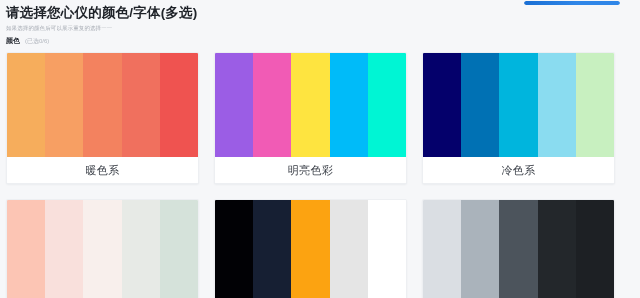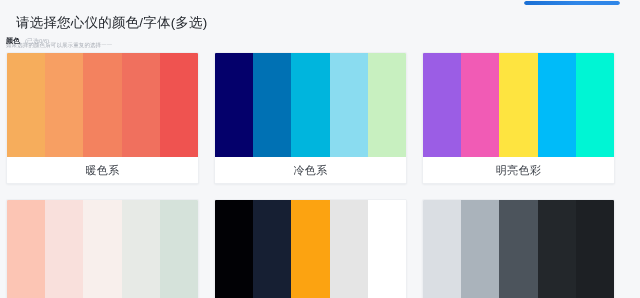--- a/index.html
+++ b/index.html
@@ -43,25 +43,25 @@
   .header {
     position: absolute;
     top: 0;
     left: 0;
     width: 520px;
     padding: 5px 0 0 6px;
     box-sizing: border-box;
   }
   .title {
     font-size: 13.5px;
-    font-weight: normal;
+    font-weight: bold;
     color: #1f2329;
     letter-spacing: 0.2px;
     line-height: 16px;
-    margin: 10px;
+    margin: 0;
     white-space: nowrap;
   }
   .subtitle {
     margin-top: 3px;
     font-size: 5.5px;
     color: #a8adb5;
     line-height: 8px;
     letter-spacing: 0.1px;
     white-space: nowrap;
     transform: scale(1, 1);
@@ -166,38 +166,38 @@
           <div class="swatch" style="background: rgb(246, 173, 92);"></div>
           <div class="swatch" style="background: rgb(247, 159, 99);"></div>
           <div class="swatch" style="background: rgb(243, 130, 95);"></div>
           <div class="swatch" style="background: rgb(240, 112, 94);"></div>
           <div class="swatch" style="background: rgb(239, 83, 80);"></div>
         </div>
         <div class="card-caption">暖色系</div>
       </div>
       <div class="card">
         <div class="swatches">
+          <div class="swatch" style="background: rgb(155, 93, 229);"></div>
+          <div class="swatch" style="background: rgb(241, 91, 181);"></div>
+          <div class="swatch" style="background: rgb(254, 228, 64);"></div>
+          <div class="swatch" style="background: rgb(0, 187, 249);"></div>
+          <div class="swatch" style="background: rgb(0, 245, 212);"></div>
+        </div>
+        <div class="card-caption">明亮色彩</div>
+      </div>
+      <div class="card">
+        <div class="swatches">
           <div class="swatch" style="background: rgb(4, 0, 107);"></div>
           <div class="swatch" style="background: rgb(0, 113, 180);"></div>
           <div class="swatch" style="background: rgb(0, 181, 221);"></div>
           <div class="swatch" style="background: rgb(138, 220, 240);"></div>
           <div class="swatch" style="background: rgb(200, 240, 192);"></div>
         </div>
         <div class="card-caption">冷色系</div>
       </div>
-      <div class="card">
-        <div class="swatches">
-          <div class="swatch" style="background: rgb(155, 93, 229);"></div>
-          <div class="swatch" style="background: rgb(241, 91, 181);"></div>
-          <div class="swatch" style="background: rgb(254, 228, 64);"></div>
-          <div class="swatch" style="background: rgb(0, 187, 249);"></div>
-          <div class="swatch" style="background: rgb(0, 245, 212);"></div>
-        </div>
-        <div class="card-caption">明亮色彩</div>
-      </div>
       <div class="card row-bottom">
         <div class="swatches">
           <div class="swatch" style="background: rgb(252, 197, 180);"></div>
           <div class="swatch" style="background: rgb(249, 224, 220);"></div>
           <div class="swatch" style="background: rgb(248, 239, 236);"></div>
           <div class="swatch" style="background: rgb(231, 234, 230);"></div>
           <div class="swatch" style="background: rgb(213, 226, 218);"></div>
         </div>
       </div>
       <div class="card row-bottom">

